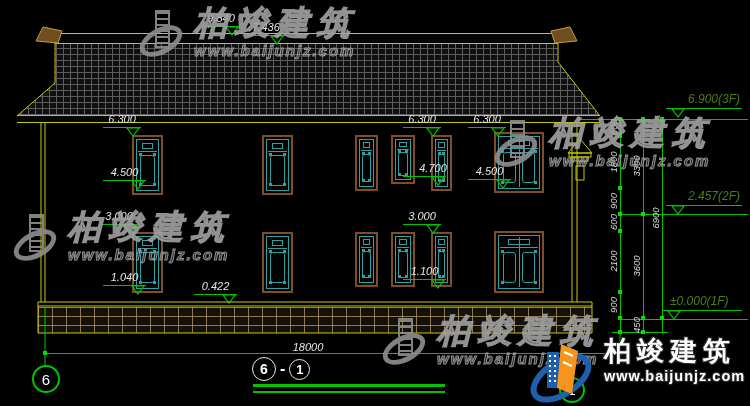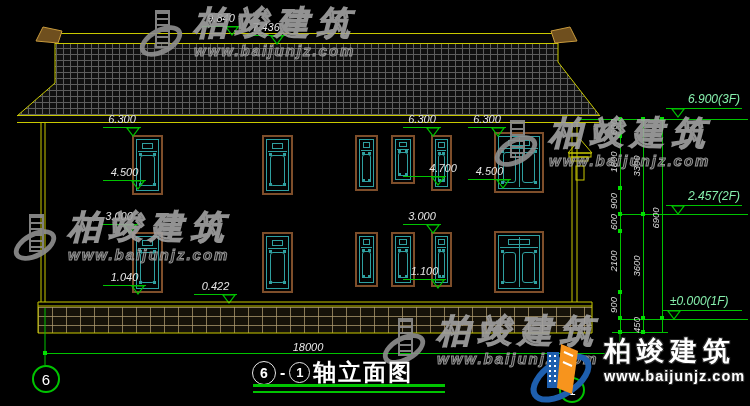--- a/index.html
+++ b/index.html
@@ -27,21 +27,21 @@
   .win{position:absolute;border:2px solid #7e4e2a;background:#020202;}
   .win-in{position:absolute;inset:2px;border:1px solid #2fa0a0;}
   .w-hr{position:absolute;left:1px;right:1px;height:0;border-top:1px solid #2fa0a0;}
   .w-vr{position:absolute;top:1px;bottom:1px;width:0;border-left:1px solid #2fa0a0;}
   .w-pane{position:absolute;border:1px solid #2fa0a0;border-radius:3px;}
   .w-dot{position:absolute;width:3px;height:3px;background:#2fa0a0;}
   .w-top{position:absolute;border:1px solid #2fa0a0;}
   
   .dim-line{position:absolute;background:#00c400;}
   .dim-text{position:absolute;color:#e6e6e6;font-size:11px;line-height:12px;white-space:nowrap;text-align:center;}
-  .lvl-text{position:absolute;color:#86efac;font-size:12px;line-height:13px;white-space:nowrap;}
+  .lvl-text{position:absolute;color:#4d7c0f;font-size:12px;line-height:13px;white-space:nowrap;}
   .tick{position:absolute;width:4px;height:4px;background:#00e000;}
   .chain-label{position:absolute;width:44px;height:10px;color:#dcdcdc;font-size:9.5px;line-height:10px;
     text-align:center;transform:rotate(-90deg);white-space:nowrap;}
   
   .bubble{position:absolute;border-radius:50%;border:2px solid #00c400;color:#fff;
     display:flex;align-items:center;justify-content:center;font-size:15px;}
   
   #title-block{position:absolute;left:252px;top:357px;display:flex;align-items:center;gap:3px;color:#fff;z-index:4;}
   .tb-circle{width:24px;height:24px;border:1.5px solid #e8e8e8;border-radius:50%;display:flex;
     align-items:center;justify-content:center;font-size:14px;font-weight:bold;color:#fff;}
@@ -270,21 +270,21 @@
       <div class="dim-text" style="left: 459px; top: 113px; width: 56px;">6.300</div>
       <svg width="16" height="10" style="position: absolute; left: 490px; top: 127px;">
         <polygon points="2,1 14,1 8,9" fill="none" stroke="#00c400" stroke-width="1.2"></polygon>
       </svg>
       <div class="dim-line" style="left: 103px; top: 180px; width: 43px; height: 1px;"></div>
       <div class="dim-text" style="left: 94px; top: 166px; width: 61px;">4.500</div>
       <svg width="16" height="10" style="position: absolute; left: 130px; top: 180px;">
         <polygon points="2,1 14,1 8,9" fill="none" stroke="#00c400" stroke-width="1.2"></polygon>
       </svg>
       <div class="dim-line" style="left: 403px; top: 176px; width: 43px; height: 1px;"></div>
-      <div class="dim-text" style="left: 404px; top: 162px; width: 61px; padding-left: 17px;">4.700</div>
+      <div class="dim-text" style="left: 394px; top: 162px; width: 61px; padding-left: 17px;">4.700</div>
       <svg width="16" height="10" style="position: absolute; left: 430px; top: 176px;">
         <polygon points="2,1 14,1 8,9" fill="none" stroke="#00c400" stroke-width="1.2"></polygon>
       </svg>
       <div class="dim-line" style="left: 468px; top: 179px; width: 43px; height: 1px;"></div>
       <div class="dim-text" style="left: 459px; top: 165px; width: 61px;">4.500</div>
       <svg width="16" height="10" style="position: absolute; left: 495px; top: 179px;">
         <polygon points="2,1 14,1 8,9" fill="none" stroke="#00c400" stroke-width="1.2"></polygon>
       </svg>
       <div class="dim-line" style="left: 100px; top: 224px; width: 38px; height: 1px;"></div>
       <div class="dim-text" style="left: 91px; top: 210px; width: 56px;">3.000</div>
@@ -401,21 +401,20 @@
       </div>
     </div>
 
   <div class="bubble" style="left:32px;top:365px;width:28px;height:28px;">6</div>
   <div class="bubble" style="left:559px;top:377px;width:26px;height:26px;z-index:3;font-size:13px;">1</div>
 
   <div id="title-block">
     <div class="tb-circle">6</div>
     <span class="tb-dash">-</span>
     <div class="tb-circle small">1</div>
-    <span id="title-text">轴立面图</span>
   </div>
   <div class="title-rule" style="left:253px;top:384px;width:192px;height:3px;"></div>
   <div class="title-rule" style="left:253px;top:391px;width:192px;height:1.5px;"></div>
 
   <div id="logo">
     <svg width="76" height="68">
       <ellipse cx="37" cy="42" rx="31" ry="16" transform="rotate(-33 37 42)" fill="none" stroke="#1e5fae" stroke-width="6"></ellipse>
       <rect x="23" y="16" width="12" height="36" fill="#1e5fae"></rect>
       <g fill="#ffffff">
         <rect x="25" y="19" width="2" height="2"></rect>

